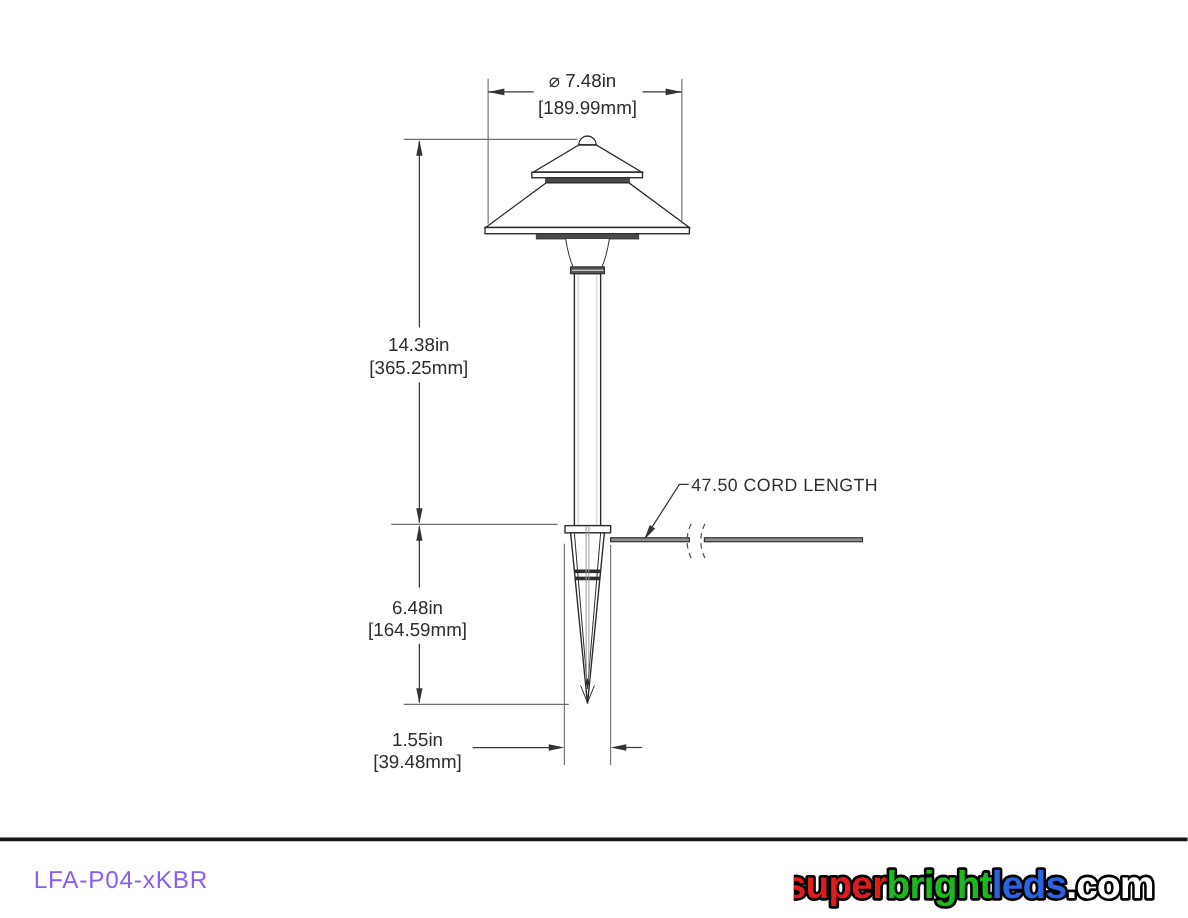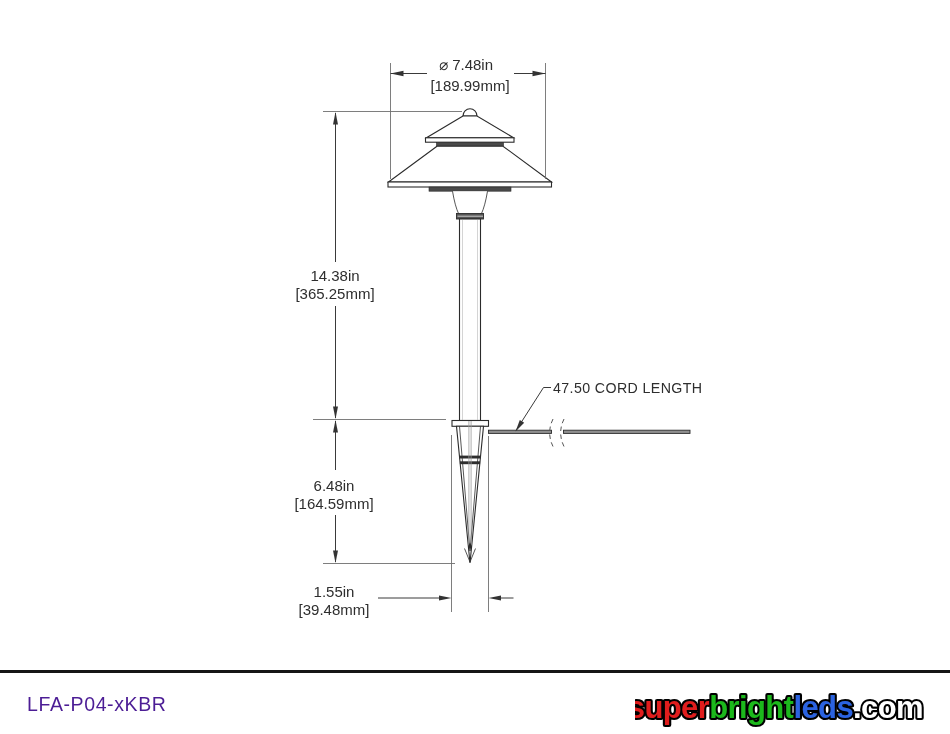--- a/index.html
+++ b/index.html
@@ -21,21 +21,21 @@
   .dark-band{fill:#4a4a4a;stroke:#2b2b2b;stroke-width:0.6;}
   .ext{stroke:#6f6f6f;stroke-width:0.9;fill:none;}
   .dim{stroke:#3a3a3a;stroke-width:1;fill:none;}
   .arr{fill:#333333;stroke:none;}
   .footer-divider{
     position:absolute;left:0;top:670px;width:950px;height:2.6px;
     background:#161616;
   }
   .part-number{
     position:absolute;left:27px;top:693px;
-    font-size:19.5px;color:#4c1d95;letter-spacing:0.6px;
+    font-size:19.5px;color:#8b5cf6;letter-spacing:0.6px;
   }
   .brand-logo{position:absolute;right:25px;top:686px;}
   .brand-logo text{
     font-family:"Liberation Sans","DejaVu Sans",sans-serif;
     font-size:31px;font-weight:bold;letter-spacing:-0.6px;
     stroke:#000000;stroke-width:4.2px;paint-order:stroke;
     stroke-linejoin:round;
   }
 </style>
 </head>

